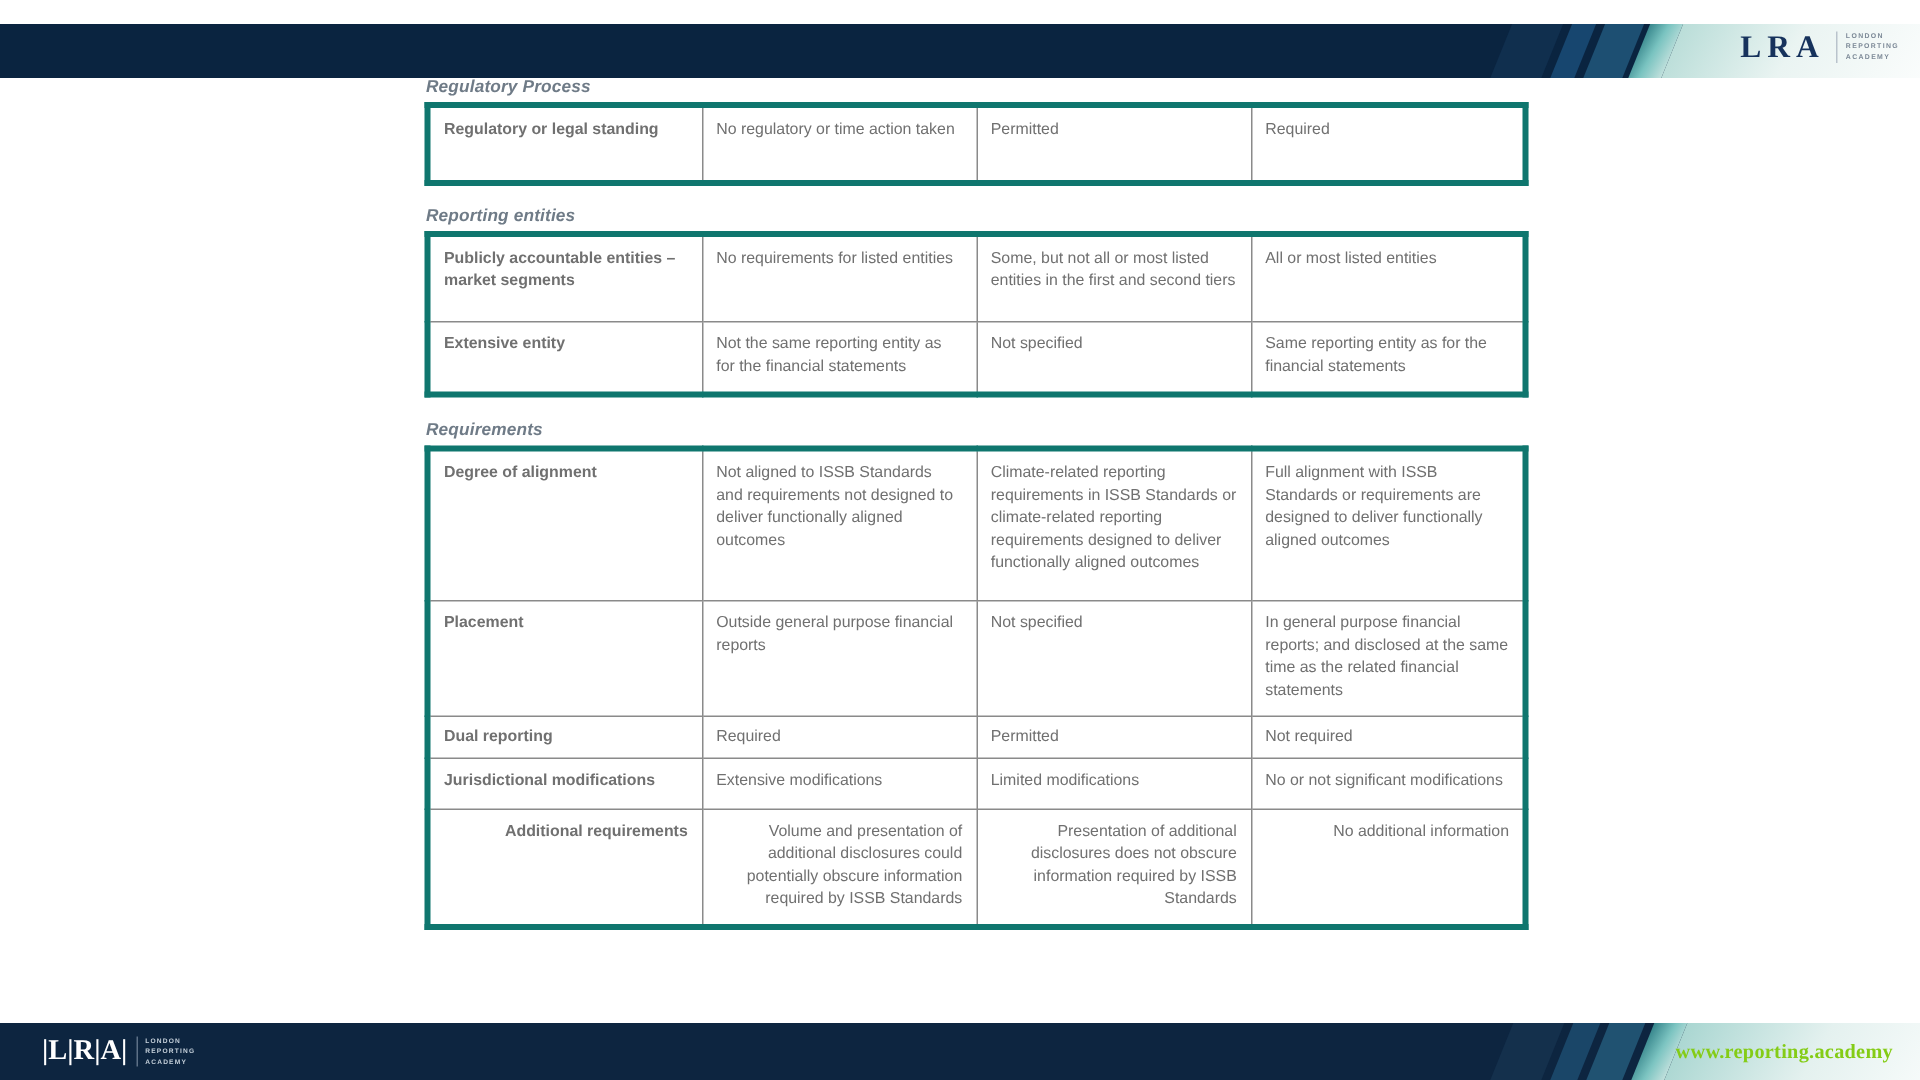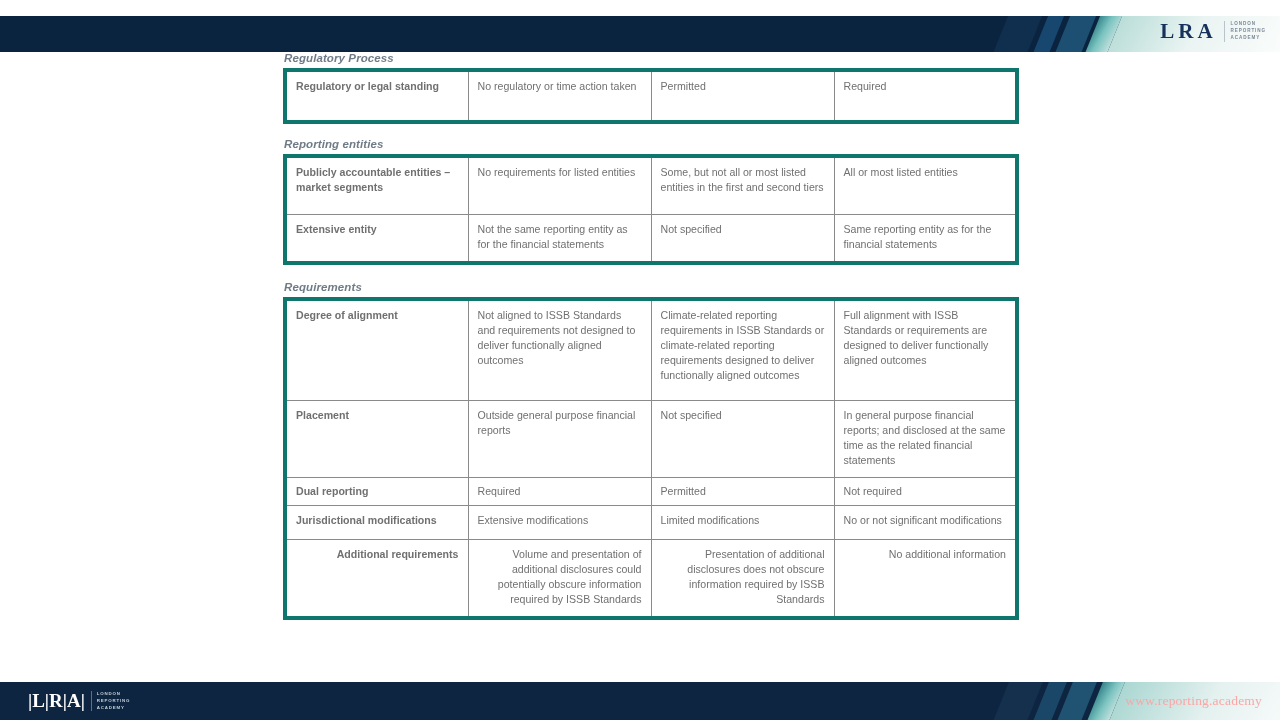--- a/index.html
+++ b/index.html
@@ -65,21 +65,21 @@
     letter-spacing: 0px;
   }
   .ft-logo-sub {
     font-size: 4.4px; line-height: 1.55; letter-spacing: .8px;
     color: #c6d1db; font-weight: 700; text-transform: uppercase;
     border-left: 1px solid #5d7086; padding-left: 5px;
   }
   .ft-url {
     position: absolute; right: 18px; top: 11px;
     font-family: "Liberation Serif", serif;
-    font-size: 13.5px; font-weight: 400; color: #fca5a5; letter-spacing: .2px;
+    font-size: 13.5px; font-weight: 700; color: #84cc16; letter-spacing: .2px;
   }
 
   
   .content { position: absolute; left: 283px; top: 52px; width: 732px; }
 
   .section { margin-bottom: 0; }
   .section-title {
     font-size: 11.5px; font-weight: 700; font-style: italic;
     color: #6f7b87; letter-spacing: .1px;
     margin: 0 0 4px 1px;

